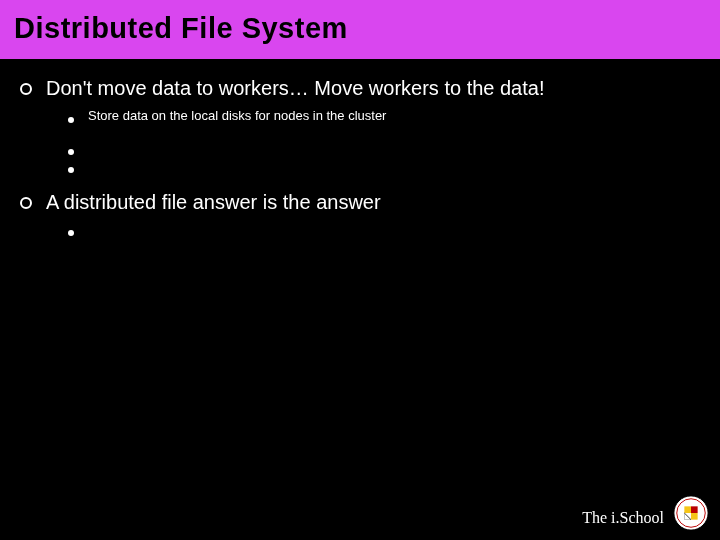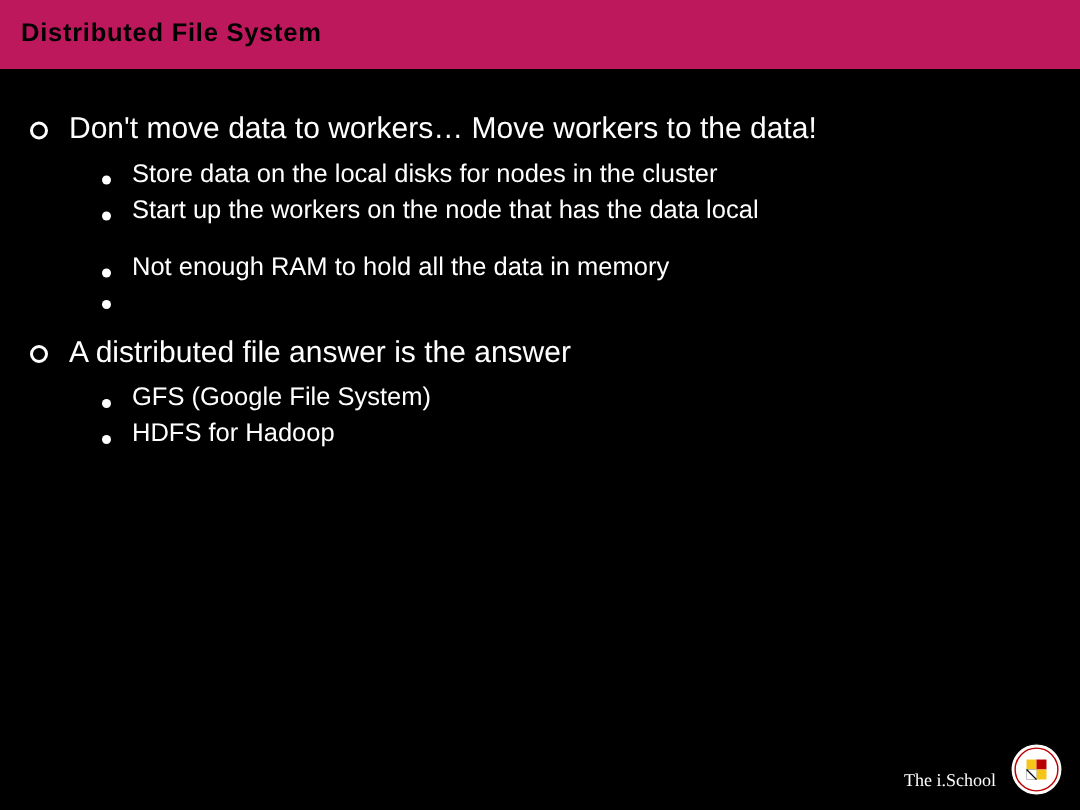--- a/index.html
+++ b/index.html
@@ -4,76 +4,75 @@
 <style>
   * { margin: 0; padding: 0; box-sizing: border-box; }
   html, body { width: 720px; height: 540px; overflow: hidden; }
   body {
     background: #000;
     font-family: Arial, Helvetica, sans-serif;
     color: #fff;
     position: relative;
   }
   .title-bar {
-    background: #be185d;
+    background: #d946ef;
     color: #000;
     padding: 12px 14px 14px 14px;
     font-family: "Arial Black", Arial, sans-serif;
     font-weight: 900;
-    font-size: 17px;
+    font-size: 29px;
     letter-spacing: 0.5px;
   }
   .content {
     padding: 18px 20px 0 20px;
   }
   .lvl1 {
     margin-bottom: 12px;
   }
   .lvl1-row {
     display: flex;
     align-items: flex-start;
     gap: 14px;
     font-size: 20px;
     margin-bottom: 8px;
-    margin-top: 11px;
   }
   .hollow-circle {
     width: 12px;
     height: 12px;
     border: 2px solid #fff;
     border-radius: 50%;
     flex: 0 0 auto;
     margin-top: 6px;
   }
   .lvl2 {
     margin-left: 48px;
     margin-top: 4px;
     margin-bottom: 18px;
   }
   .lvl2-row {
     display: flex;
     align-items: center;
     gap: 14px;
-    font-size: 17px;
+    font-size: 13px;
     margin-bottom: 4px;
   }
   .filled-circle {
     width: 6px;
     height: 6px;
     background: #fff;
     border-radius: 50%;
     flex: 0 0 auto;
     margin-top: 8px;
   }
   .footer {
     position: absolute;
     bottom: 12px;
     right: 56px;
     text-align: right;
-    font-size: 12px;
+    font-size: 16px;
     line-height: 1.25;
     font-family: Georgia, 'Times New Roman', serif;
   }
   .seal {
     position: absolute;
     bottom: 8px;
     right: 10px;
     width: 38px;
     height: 38px;
   }
@@ -88,52 +87,42 @@
   <div class="lvl1">
     <div class="lvl1-row">
       <span class="hollow-circle"></span>
       <span>Don't move data to workers… Move workers to the data!</span>
     </div>
     <div class="lvl2">
       <div class="lvl2-row">
         <span class="filled-circle"></span>
         <span>Store data on the local disks for nodes in the cluster</span>
       </div>
-      <div class="lvl2-row">
-        <span class="filled-circle"></span>
-        <span>Start up the workers on the node that has the data local</span>
-      </div>
     </div>
   </div>
 
   <div class="lvl1">
     <div class="lvl2">
       <div class="lvl2-row">
         <span class="filled-circle"></span>
-        <span>Not enough RAM to hold all the data in memory</span>
       </div>
       <div class="lvl2-row">
         <span class="filled-circle"></span>
       </div>
     </div>
   </div>
 
   <div class="lvl1">
     <div class="lvl1-row">
       <span class="hollow-circle"></span>
       <span>A distributed file answer is the answer</span>
     </div>
     <div class="lvl2">
       <div class="lvl2-row">
         <span class="filled-circle"></span>
-        <span>GFS (Google File System)</span>
-      </div>
-      <div class="lvl2-row">
-        <span class="filled-circle"></span>
-        <span>HDFS for Hadoop</span>
       </div>
     </div>
   </div>
 
 </div>
 
 <div class="footer">
   <div>The i.School</div>
 </div>
 

